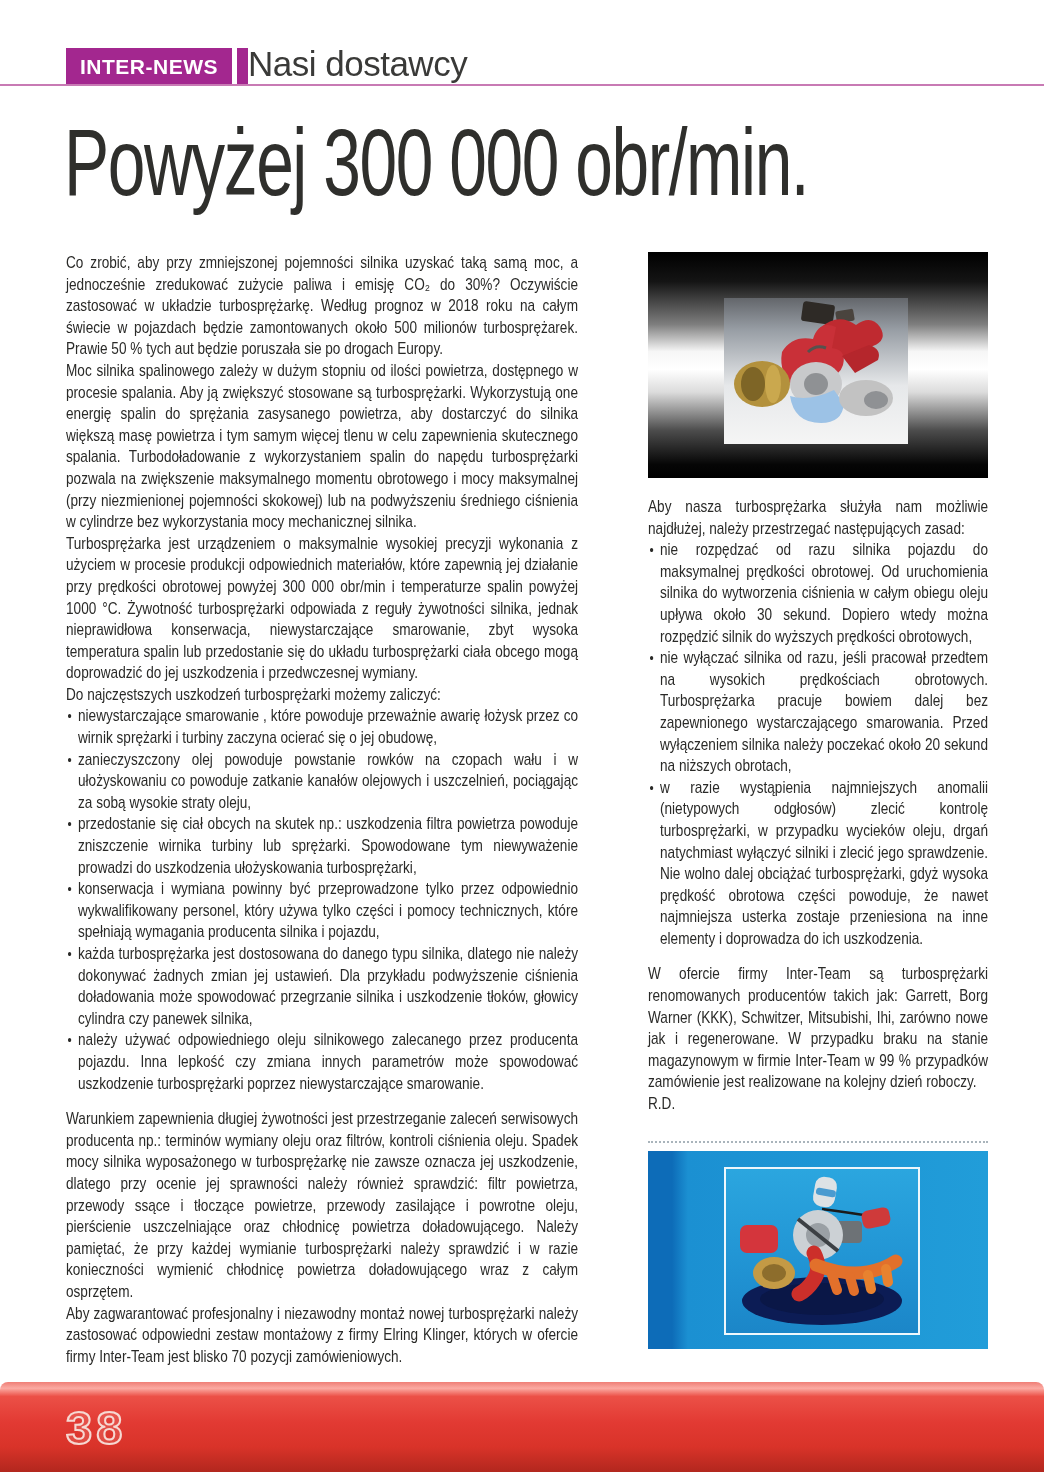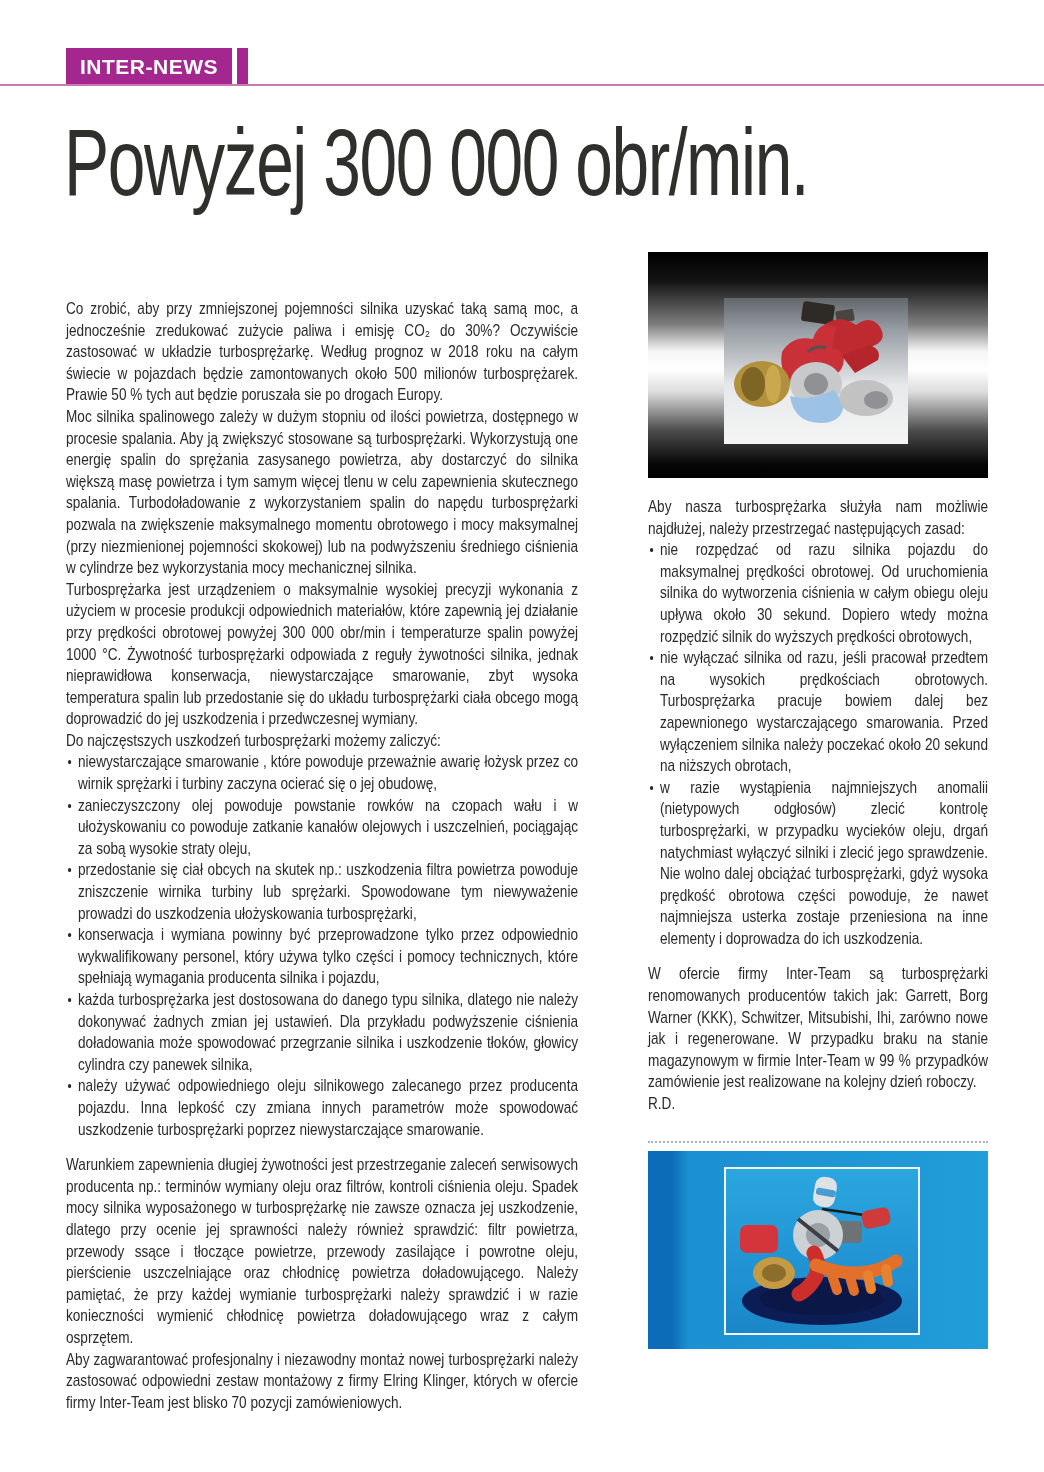--- a/index.html
+++ b/index.html
@@ -27,21 +27,21 @@
   .header-rule{position:absolute;left:0;top:84px;width:1044px;height:2px;background:#c87ab4;}
   
   .article-title{
     position:absolute;left:64px;top:116px;
     font-size:94px;line-height:1.0;color:#2f2f2c;
     letter-spacing:-2px;white-space:nowrap;
     transform:scaleX(0.72);transform-origin:0 0;
   }
   
   .text-scale{transform:scaleX(0.8);transform-origin:0 0;}
-  .left-col{position:absolute;left:66px;top:252px;width:512px;margin-top:46px;}
+  .left-col{position:absolute;left:66px;top:252px;width:512px;}
   .left-col .text-scale{width:640px;}
   .right-col{position:absolute;left:648px;top:252px;width:340px;}
   .right-col .text-scale{width:425px;}
   .body-text{font-size:17px;line-height:21.6px;text-align:justify;color:#2a2a28;}
   .body-text p{margin:0;}
   .gap-top{margin-top:14px !important;}
   ul.dotlist{list-style:none;margin:0;padding:0;}
   ul.dotlist li{position:relative;padding-left:15px;margin:0;}
   ul.dotlist li::before{content:"•";position:absolute;left:2px;top:0;font-size:15px;}
   
@@ -81,20 +81,21 @@
 </style>
 </head>
 <body>
 
 <div class="page">
 
   <div class="badge-row">
     <div class="badge">INTER-NEWS</div>
     <div class="badge-tail"></div>
   </div>
+  <div class="section-title">Nasi dostawcy</div>
   <div class="header-rule"></div>
 
   <div class="article-title">Powyżej 300 000 obr/min.</div>
 
   <div class="left-col">
     <div class="text-scale body-text">
       <p>Co zrobić, aby przy zmniejszonej pojemności silnika uzyskać taką samą moc, a jednocześnie zredukować zużycie paliwa i emisję CO₂ do 30%? Oczywiście zastosować w układzie turbosprężarkę. Według prognoz w 2018 roku na całym świecie w pojazdach będzie zamontowanych około 500 milionów turbosprężarek. Prawie 50 % tych aut będzie poruszała sie po drogach Europy.</p>
       <p>Moc silnika spalinowego zależy w dużym stopniu od ilości powietrza, dostępnego w procesie spalania. Aby ją zwiększyć stosowane są turbosprężarki. Wykorzystują one energię spalin do sprężania zasysanego powietrza, aby dostarczyć do silnika większą masę powietrza i tym samym więcej tlenu w celu zapewnienia skutecznego spalania. Turbodoładowanie z wykorzystaniem spalin do napędu turbosprężarki pozwala na zwiększenie maksymalnego momentu obrotowego i mocy maksymalnej (przy niezmienionej pojemności skokowej) lub na podwyższeniu średniego ciśnienia w cylindrze bez wykorzystania mocy mechanicznej silnika.</p>
       <p>Turbosprężarka jest urządzeniem o maksymalnie wysokiej precyzji wykonania z użyciem w procesie produkcji odpowiednich materiałów, które zapewnią jej działanie przy prędkości obrotowej powyżej 300 000 obr/min i temperaturze spalin powyżej 1000 °C. Żywotność turbosprężarki odpowiada z reguły żywotności silnika, jednak nieprawidłowa konserwacja, niewystarczające smarowanie, zbyt wysoka temperatura spalin lub przedostanie się do układu turbosprężarki ciała obcego mogą doprowadzić do jej uszkodzenia i przedwczesnej wymiany.</p>
       <p>Do najczęstszych uszkodzeń turbosprężarki możemy zaliczyć:</p>
@@ -169,14 +170,17 @@
           <path d="M90 96 q28 11 52 7 q16 -3 28 -11" stroke="#e2702b" stroke-width="13" fill="none" stroke-linecap="round"></path>
           <path d="M106 106 l5 15" stroke="#e2702b" stroke-width="10" stroke-linecap="round"></path>
           <path d="M124 108 l4 14" stroke="#e2702b" stroke-width="10" stroke-linecap="round"></path>
           <path d="M142 106 l3 14" stroke="#e8822f" stroke-width="10" stroke-linecap="round"></path>
           <path d="M160 100 l2 13" stroke="#e8822f" stroke-width="10" stroke-linecap="round"></path>
         </svg>
       </div>
     </div>
   </div>
 
+  <div class="footer-band">
+    <div class="page-number">38</div>
+  </div>
 
 </div>
 
 </body></html>

